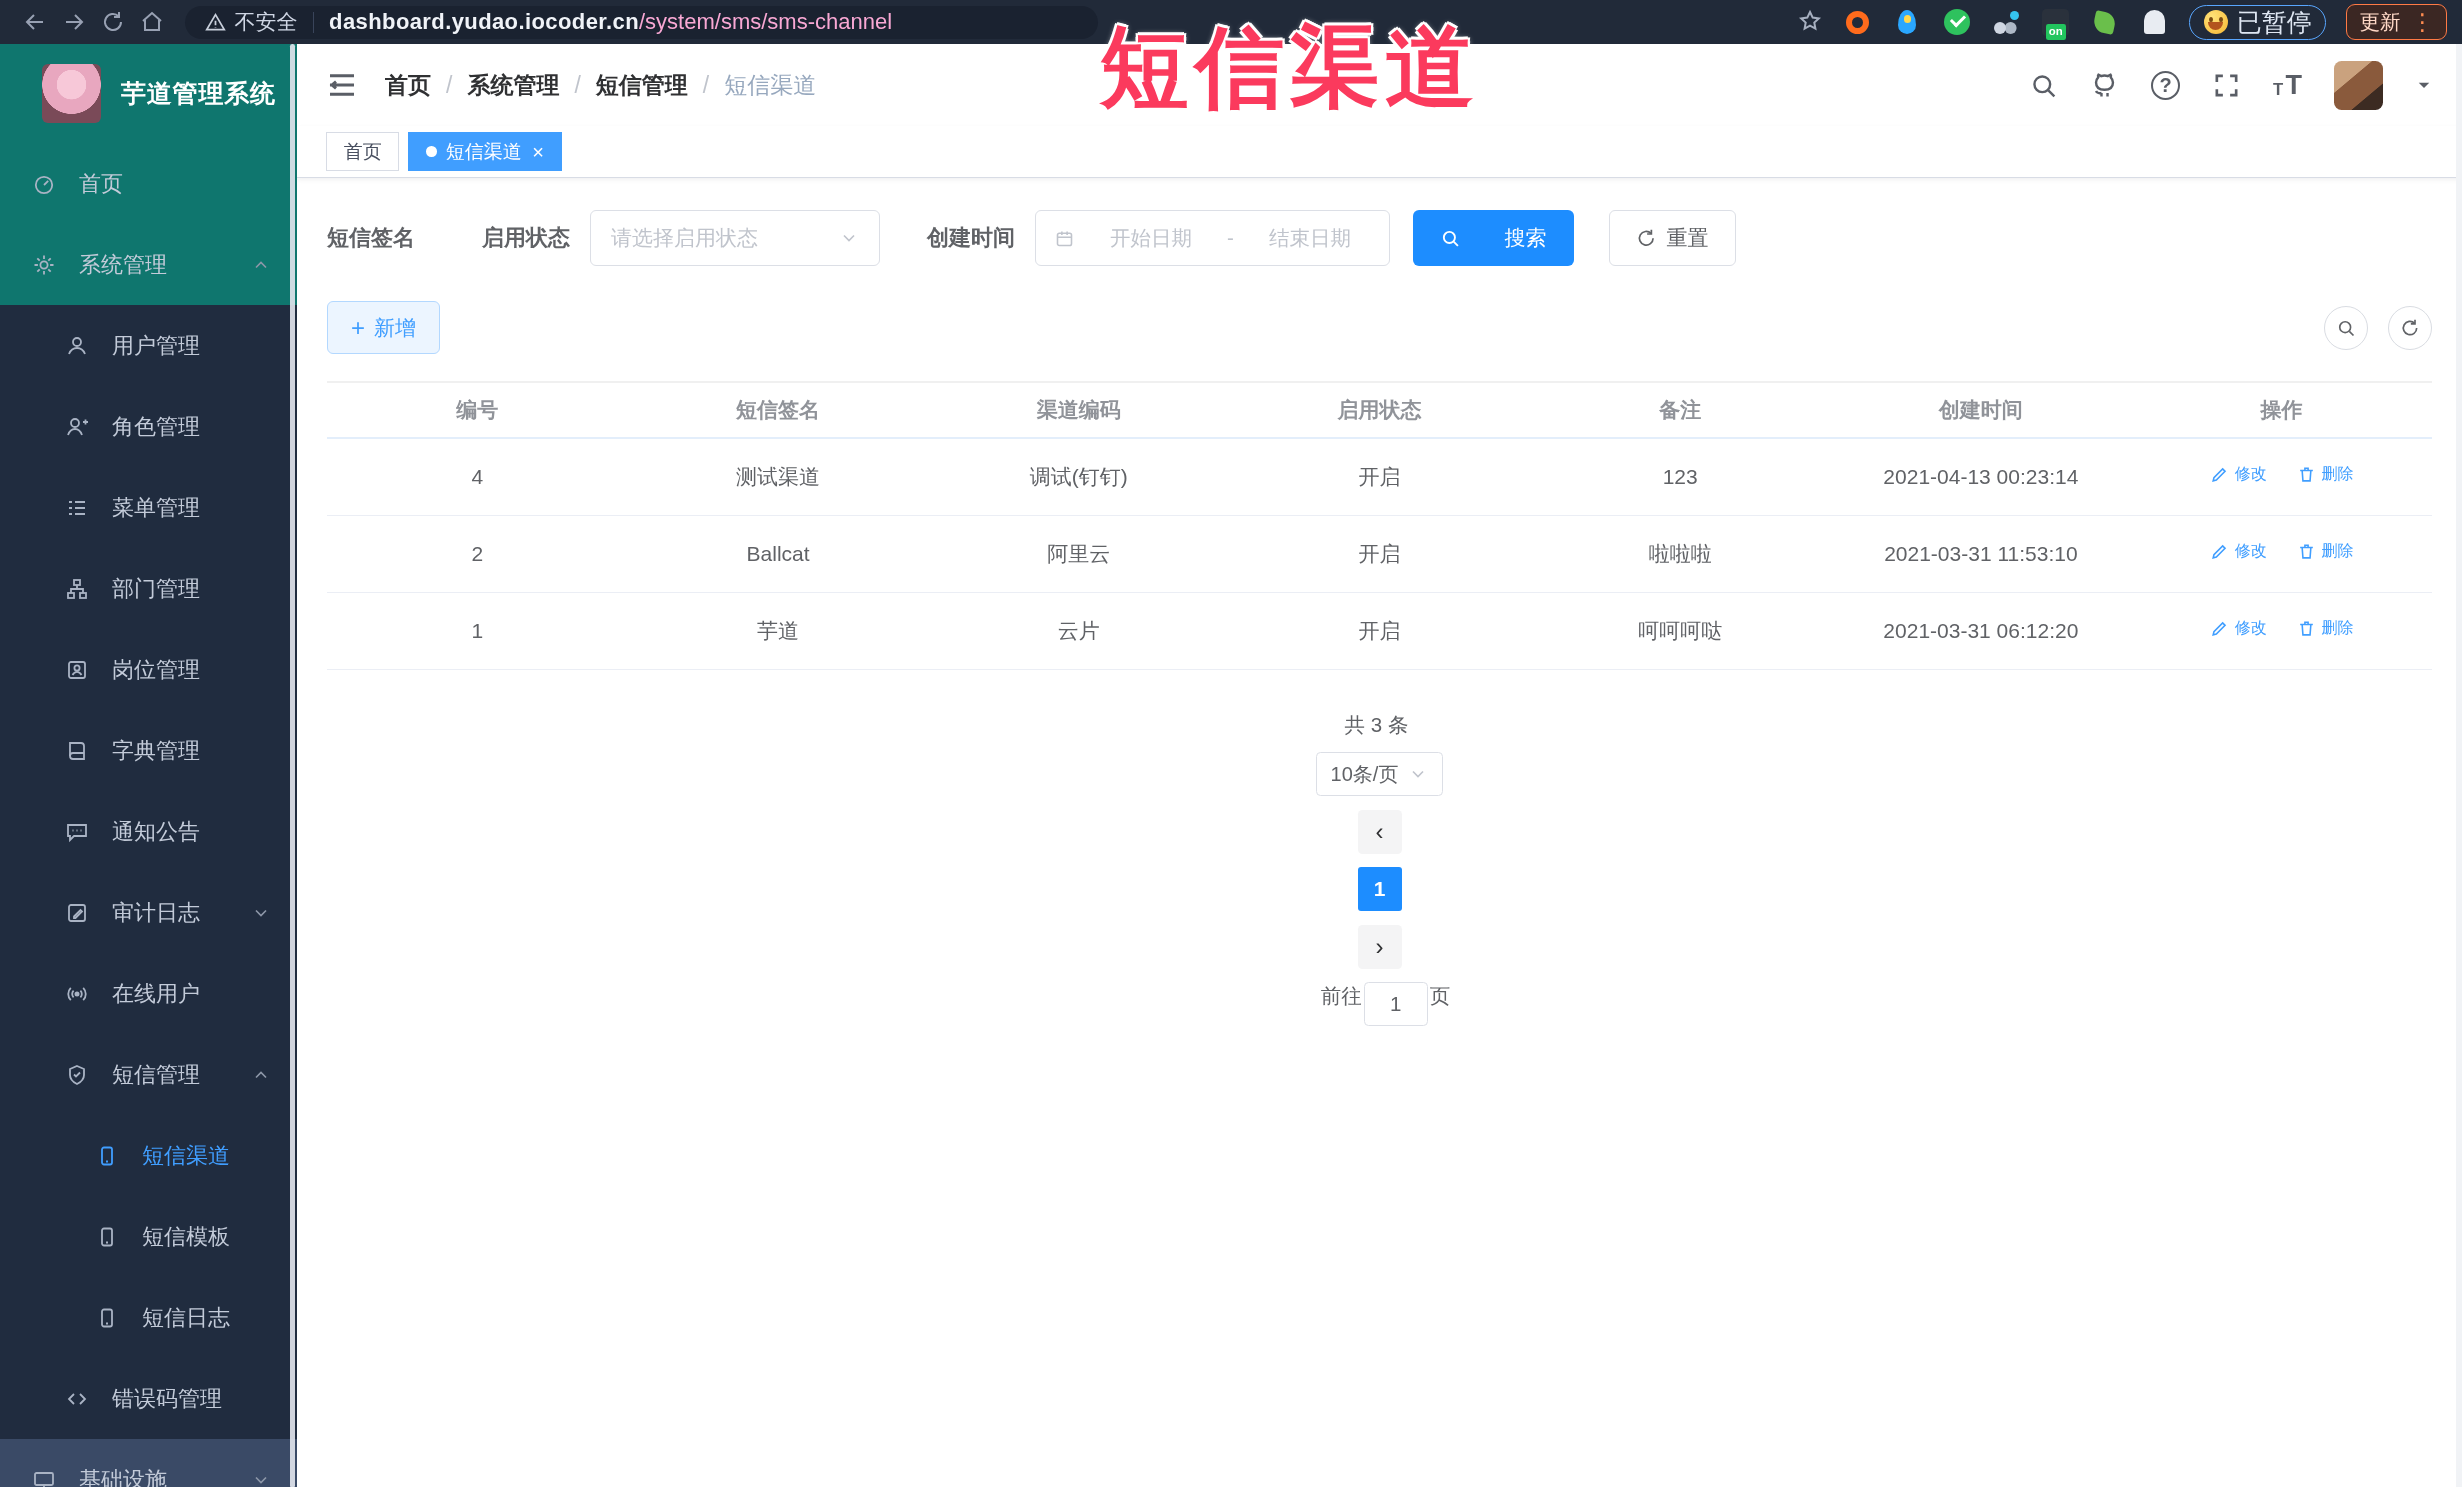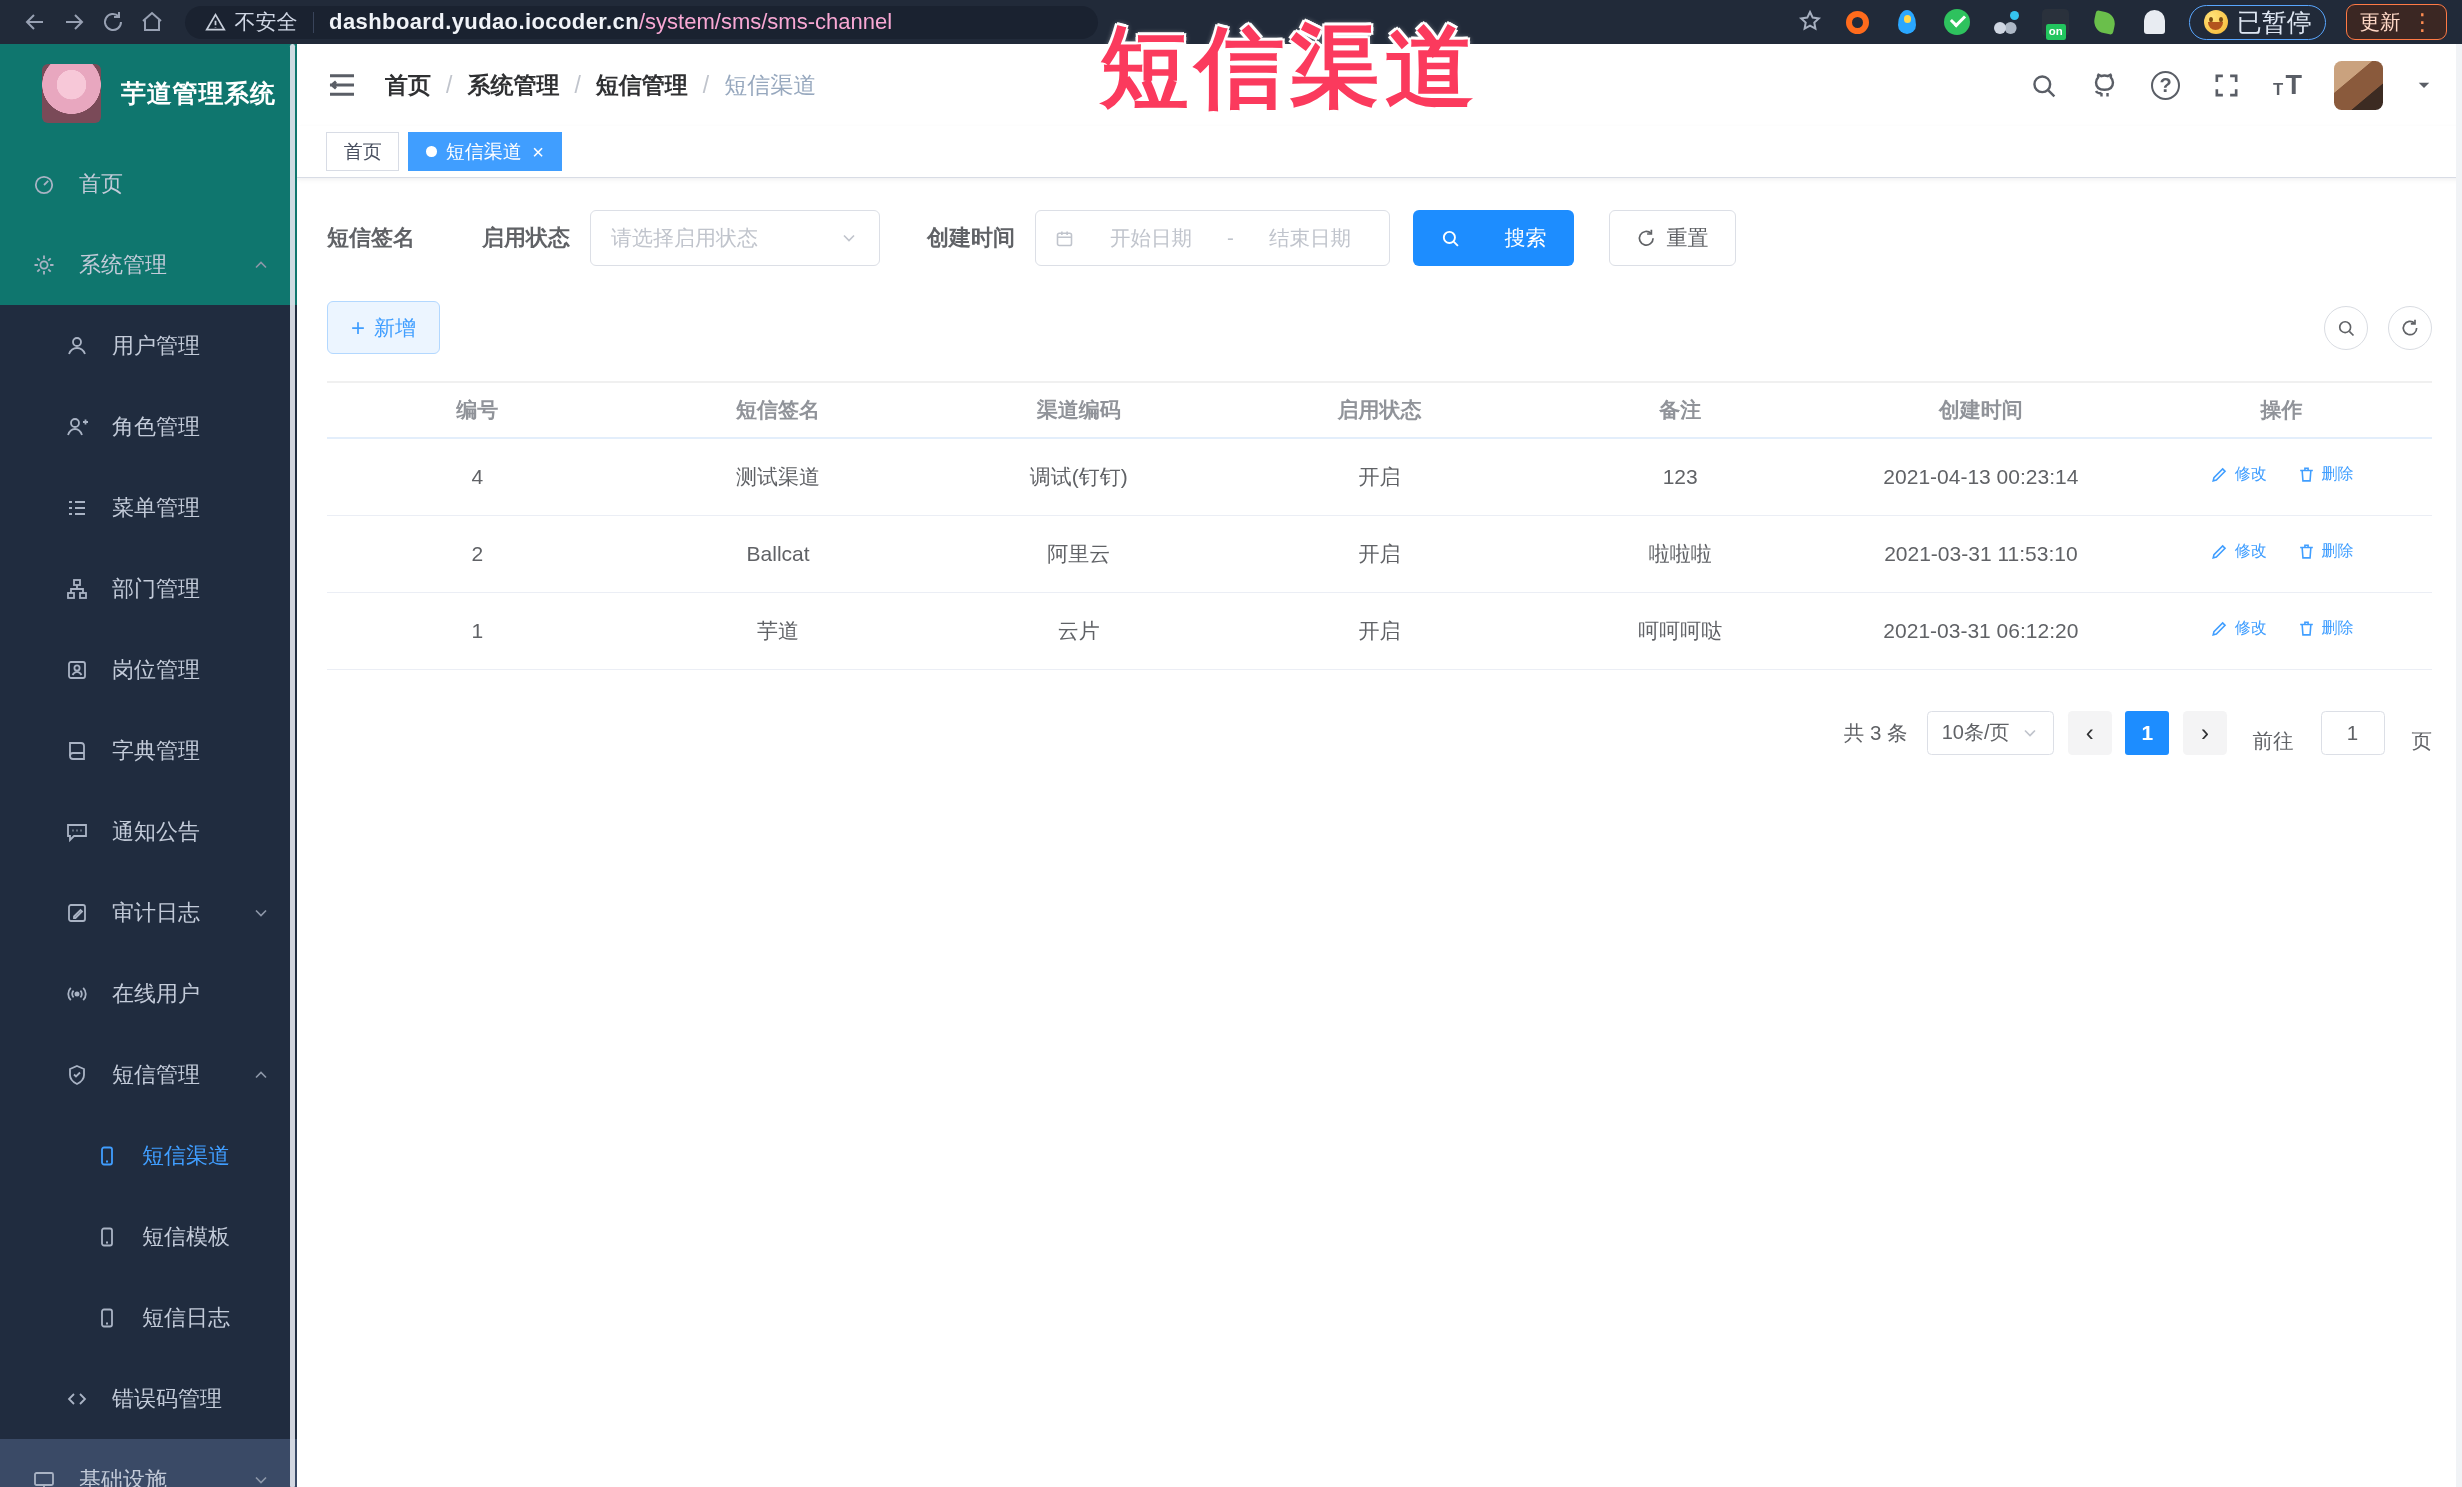--- a/index.html
+++ b/index.html
@@ -115,27 +115,27 @@
   .tool-right { margin-left:auto; display:flex; align-items:center; gap:20px; }
   .circle-btn { width:44px; height:44px; border-radius:50%; border:0.8px solid #d9dce2; background:#fff; display:flex; align-items:center; justify-content:center; color:#606266; cursor:pointer; }
   .circle-btn svg { width:20px; height:20px; }
 
   table.grid { margin-top:27px; width:100%; border-collapse:collapse; table-layout:fixed; border-top:2.3px solid #f0f0f0; }
   .grid th { height:56px; font-size:21px; font-weight:700; color:#909399; text-align:center; border-bottom:2.3px solid #e3eefb; }
   .grid td { height:77px; font-size:21px; color:#606266; text-align:center; border-bottom:0.8px solid #ebeef5; }
   .op-link { color:#409EFF; font-size:16px; display:inline-flex; align-items:center; gap:6px; margin:0 12px; cursor:pointer; }
   .op-link svg { width:19px; height:19px; }
 
-  .pagination { margin-top:41px; display:flex; align-items:center; justify-content:flex-end; gap:13.6px; font-size:20.5px; color:#606266; }
+  .pagination { margin-top:41px; display:flex; align-items:center; justify-content:flex-end; gap:13.6px; font-size:20.5px; color:#606266;flex-direction:column; }
   .pg-total { margin-right:6px; }
   .pg-select { width:127px; height:44px; border:0.8px solid #dcdfe6; border-radius:4.5px; display:flex; align-items:center; padding:0 13.6px; cursor:pointer; }
   .pg-select .sel-ph { color:#606266; font-size:20px; }
   .pg-btn { width:44px; height:44px; background:#f4f4f5; border-radius:4.5px; display:flex; align-items:center; justify-content:center; color:#303133; font-size:24px; cursor:pointer; }
   .pg-page { width:44px; height:44px; background:#1d8dff; border-radius:3px; display:flex; align-items:center; justify-content:center; color:#fff; font-weight:bold; font-size:21px; cursor:pointer; }
-  .pg-goto { display:flex; align-items:flex-end; gap:27px; margin-left:12px; }
+  .pg-goto { display:flex; align-items:flex-start; gap:2px; margin-left:12px; }
   .pg-input { width:64px; height:44px; border:0.8px solid #dcdfe6; border-radius:4.5px; text-align:center; font-size:20.5px; color:#606266; outline:none; font-family:inherit; }
 
   .overlay-title { position:absolute; left:1100px; top:7.6px; font-size:89px; font-weight:bold; color:#fb3a5d; letter-spacing:6px; z-index:99;
     text-shadow:0 0 6px #fff, 2.3px 2.3px 0 #fff, -2.3px -2.3px 0 #fff, 2.3px -2.3px 0 #fff, -2.3px 2.3px 0 #fff, 0 3px 0 #fff, 0 -3px 0 #fff; pointer-events:none; }
   .win-scroll { position:absolute; right:0; top:44px; bottom:0; width:6px; background:#f1f3f6; }
 </style>
 </head>
 <body>
 
 <div class="page">

